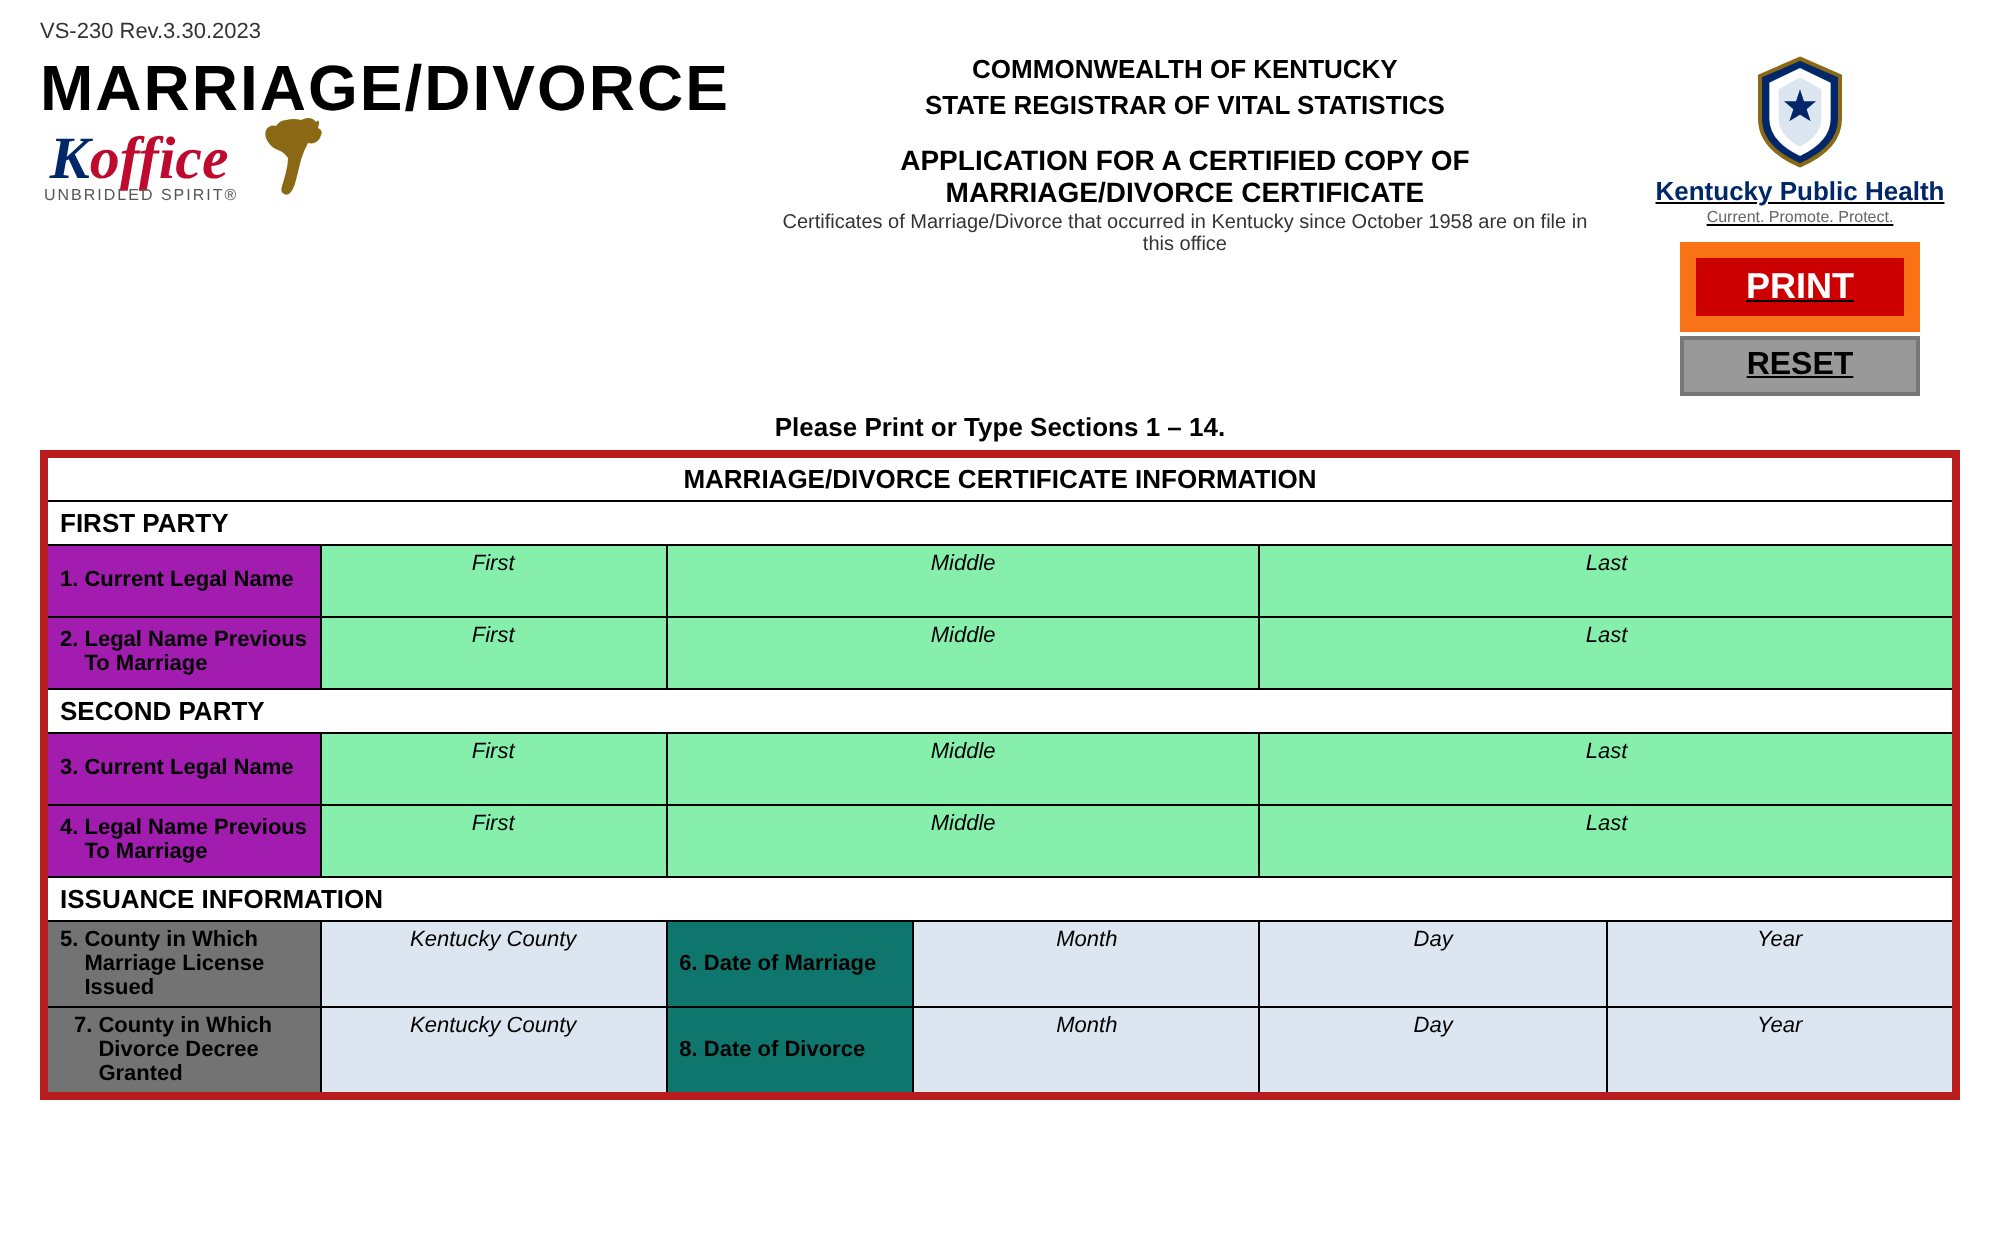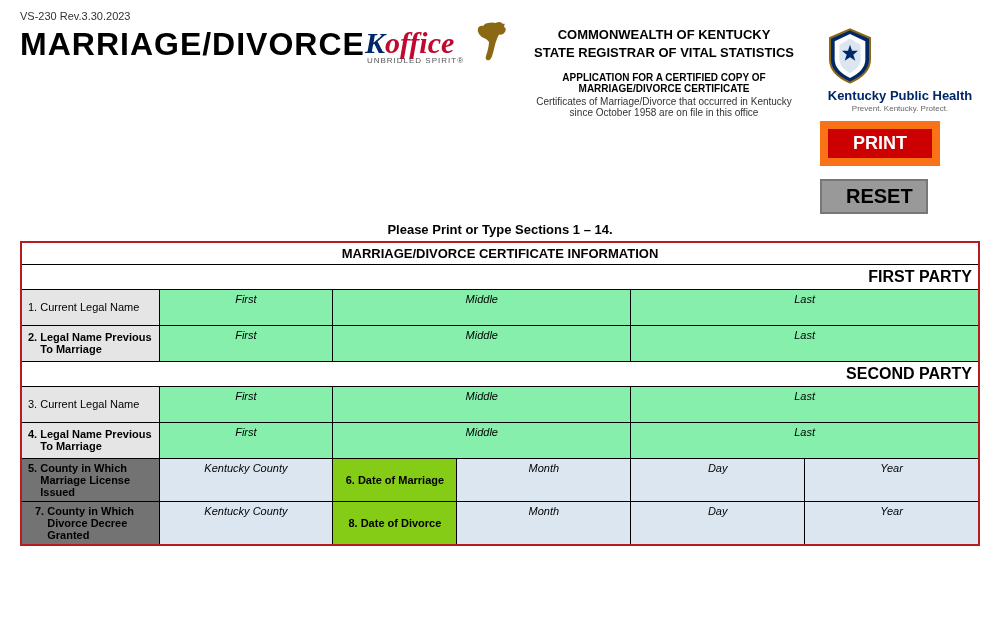--- a/index.html
+++ b/index.html
@@ -24,21 +24,23 @@
     }
 
     .form-number {
       font-size: 11px;
       color: #333;
       margin-bottom: 4px;
     }
 
     .title-block {
       display: flex;
+      flex-direction: column;
       align-items: flex-start;
+      text-align: center;
     }
 
     .main-title {
       font-size: 32px;
       font-weight: 900;
       color: #000;
       letter-spacing: 1px;
     }
 
     .center-block {
@@ -48,36 +50,38 @@
     }
 
     .commonwealth-title {
       font-size: 13px;
       font-weight: bold;
       color: #000;
       line-height: 1.4;
     }
 
     .application-text {
-      font-size: 10px;
+      font-size: 14px;
       font-weight: bold;
       margin-top: 10px;
       color: #000;
     }
 
     .application-sub {
       font-size: 10px;
       color: #333;
       margin-top: 2px;
     }
 
     .right-block {
       display: flex;
       flex-direction: column;
+      align-items: center;
       min-width: 160px;
+      text-decoration: underline;
     }
 
     .kph-shield {
       width: 60px;
       height: 60px;
       margin-bottom: 2px;
     }
 
     .kph-name {
       font-size: 13px;
@@ -102,71 +106,71 @@
       padding: 4px 24px;
       cursor: pointer;
       margin-top: 8px;
       width: 120px;
       text-align: center;
     }
 
     .btn-reset {
       background: #999;
       color: #000;
-      font-size: 20px;
+      font-size: 16px;
       font-weight: bold;
       border: 2px solid #777;
       padding: 4px 24px;
       cursor: pointer;
-      margin-top: 13px;
-      width: 108px;
+      margin-top: 2px;
+      width: 120px;
       text-align: center;
     }
 
     .please-print {
       text-align: center;
       font-size: 13px;
       font-weight: bold;
       margin: 8px 0 4px 0;
       color: #000;
     }
 
     .form-table {
       width: 100%;
       border-collapse: collapse;
-      border: 2px solid #b91c1c;
+      border: 4px solid #b91c1c;
       font-size: 12px;
     }
 
     .form-table th, .form-table td {
       border: 1px solid #000;
       padding: 3px 6px;
     }
 
     .section-header {
       background: #fff;
       text-align: center;
       font-weight: bold;
       font-size: 13px;
       padding: 4px;
       border: 1px solid #000;
     }
 
     .party-header {
       background: #fff;
-      text-align: right;
-      font-weight: bold;
-      font-size: 16px;
+      text-align: left;
+      font-weight: bold;
+      font-size: 13px;
       padding: 3px;
     }
 
     .row-label {
-      font-weight: normal;
-      font-size: 11px;
-      background: #e5e5e5;
+      font-weight: bold;
+      font-size: 11px;
+      background: #a21caf;
       width: 138px;
       vertical-align: middle;
       padding: 4px 6px;
     }
 
     .field-cell {
       background: #86efac;
       text-align: center;
       font-style: italic;
       font-size: 11px;
@@ -206,22 +210,22 @@
       font-style: italic;
       font-size: 11px;
       text-align: center;
       vertical-align: top;
       padding: 2px 4px;
     }
 
     .issuance-date-label {
       font-weight: bold;
       font-size: 11px;
-      background: #84cc16;
-      text-align: center;
+      background: #0f766e;
+      text-align: left;
       vertical-align: middle;
       padding: 4px 6px;
     }
 
     .issuance-date-field {
       background: #dce6f1;
       font-style: italic;
       font-size: 11px;
       text-align: center;
       vertical-align: top;
@@ -273,21 +277,21 @@
       <svg class="kph-shield" viewBox="0 0 80 90">
         <path d="M40,5 L70,18 L70,50 Q70,72 40,85 Q10,72 10,50 L10,18 Z" fill="#002868" stroke="#8B6914" stroke-width="3"></path>
         <path d="M40,12 L63,23 L63,50 Q63,67 40,78 Q17,67 17,50 L17,23 Z" fill="#fff"></path>
         <path d="M40,19 L56,28 L56,50 Q56,62 40,71 Q24,62 24,50 L24,28 Z" fill="#dce6f1"></path>
 
         <polygon points="40,28 43,37 52,37 45,43 48,52 40,47 32,52 35,43 28,37 37,37" fill="#002868"></polygon>
       </svg>
       <div class="kph-name">
         <span>Kentucky Public Health</span>
       </div>
-      <div class="kph-sub">Prevent. Kentucky. Protect.</div>
+      <div class="kph-sub">Current. Promote. Protect.</div>
       <button class="btn-print">PRINT</button>
       <button class="btn-reset">RESET</button>
     </div>
 
   </div>
 
   <div class="please-print">Please Print or Type Sections 1 – 14.</div>
 
   <table class="form-table">
 
@@ -365,20 +369,23 @@
       <td class="field-cell" colspan="2">
         <span class="field-label">Middle</span>
         <input class="field-input" type="text" style="">
       </td>
       <td class="field-cell" colspan="2">
         <span class="field-label">Last</span>
         <input class="field-input" type="text" style="">
       </td>
     </tr>
 
+    <tr>
+      <td colspan="7" class="party-header">ISSUANCE INFORMATION</td>
+    </tr>
 
     <tr>
       <td class="issuance-label" style="vertical-align:middle;">
         <strong>5. County in Which<br>&nbsp;&nbsp;&nbsp;&nbsp;Marriage License<br>&nbsp;&nbsp;&nbsp;&nbsp;Issued</strong>
       </td>
       <td class="issuance-county" colspan="2">
         <span class="field-label">Kentucky County</span>
         <input class="field-input" type="text" style="">
       </td>
       <td class="issuance-date-label">

